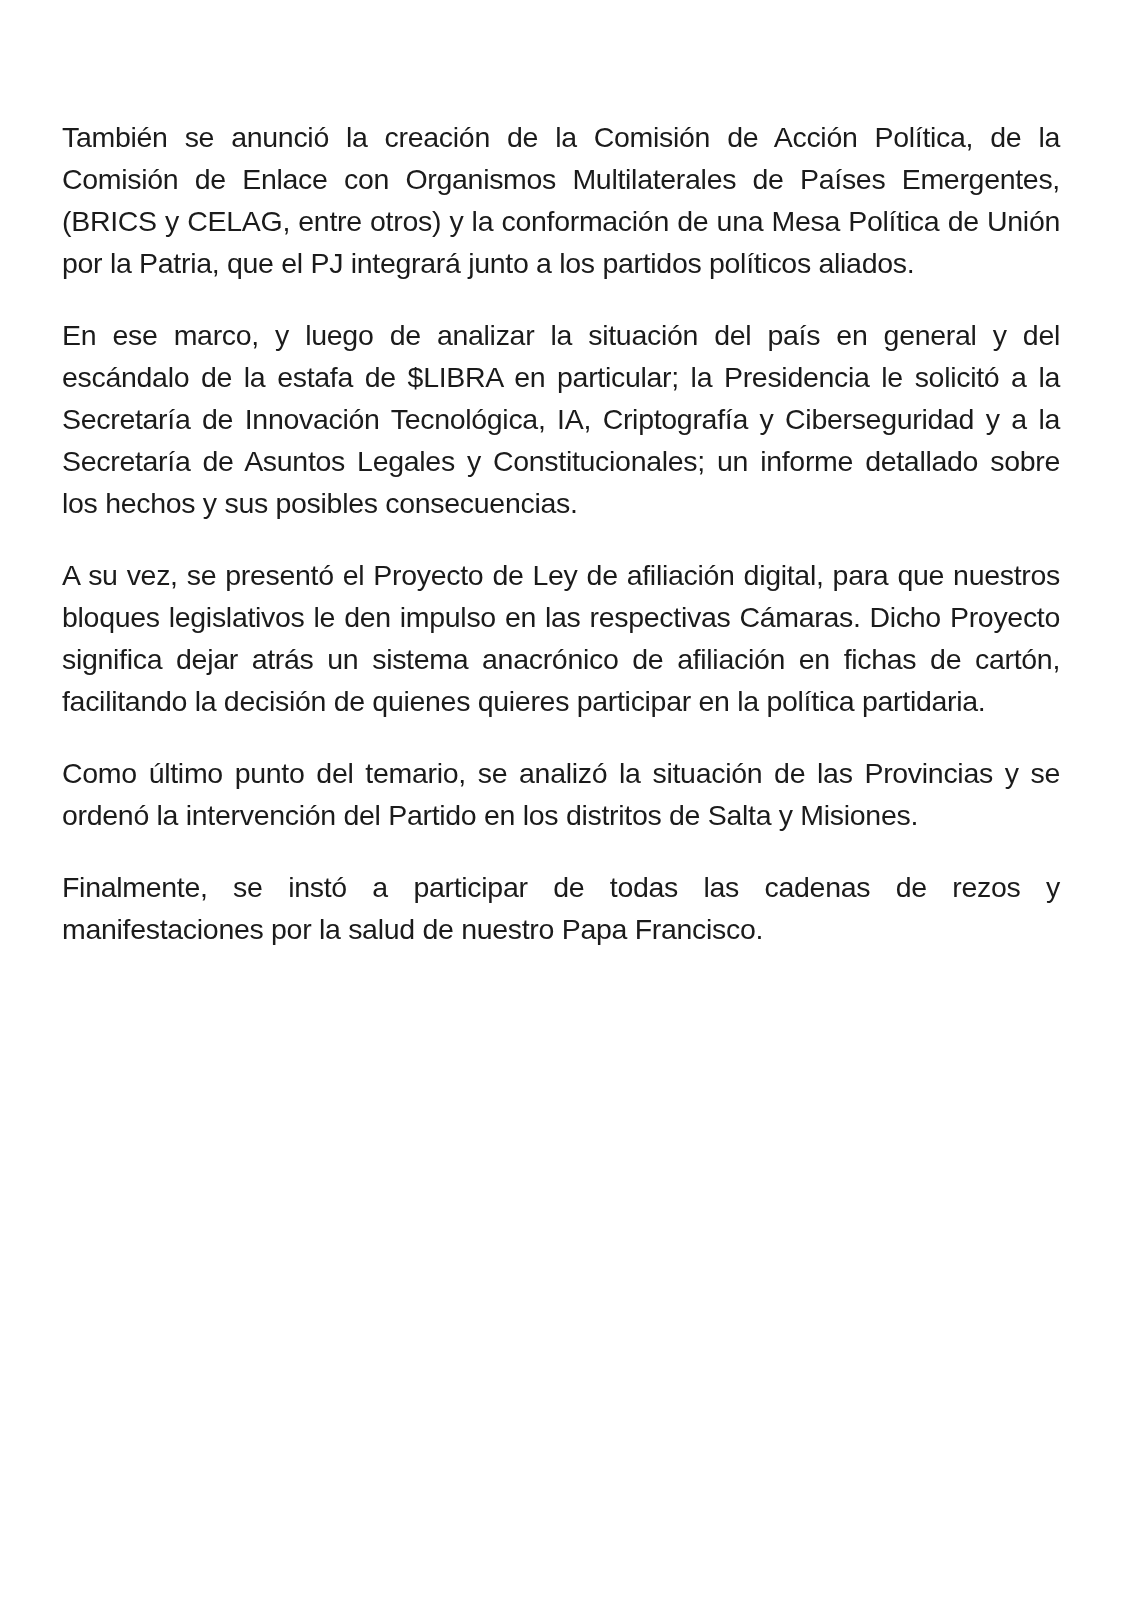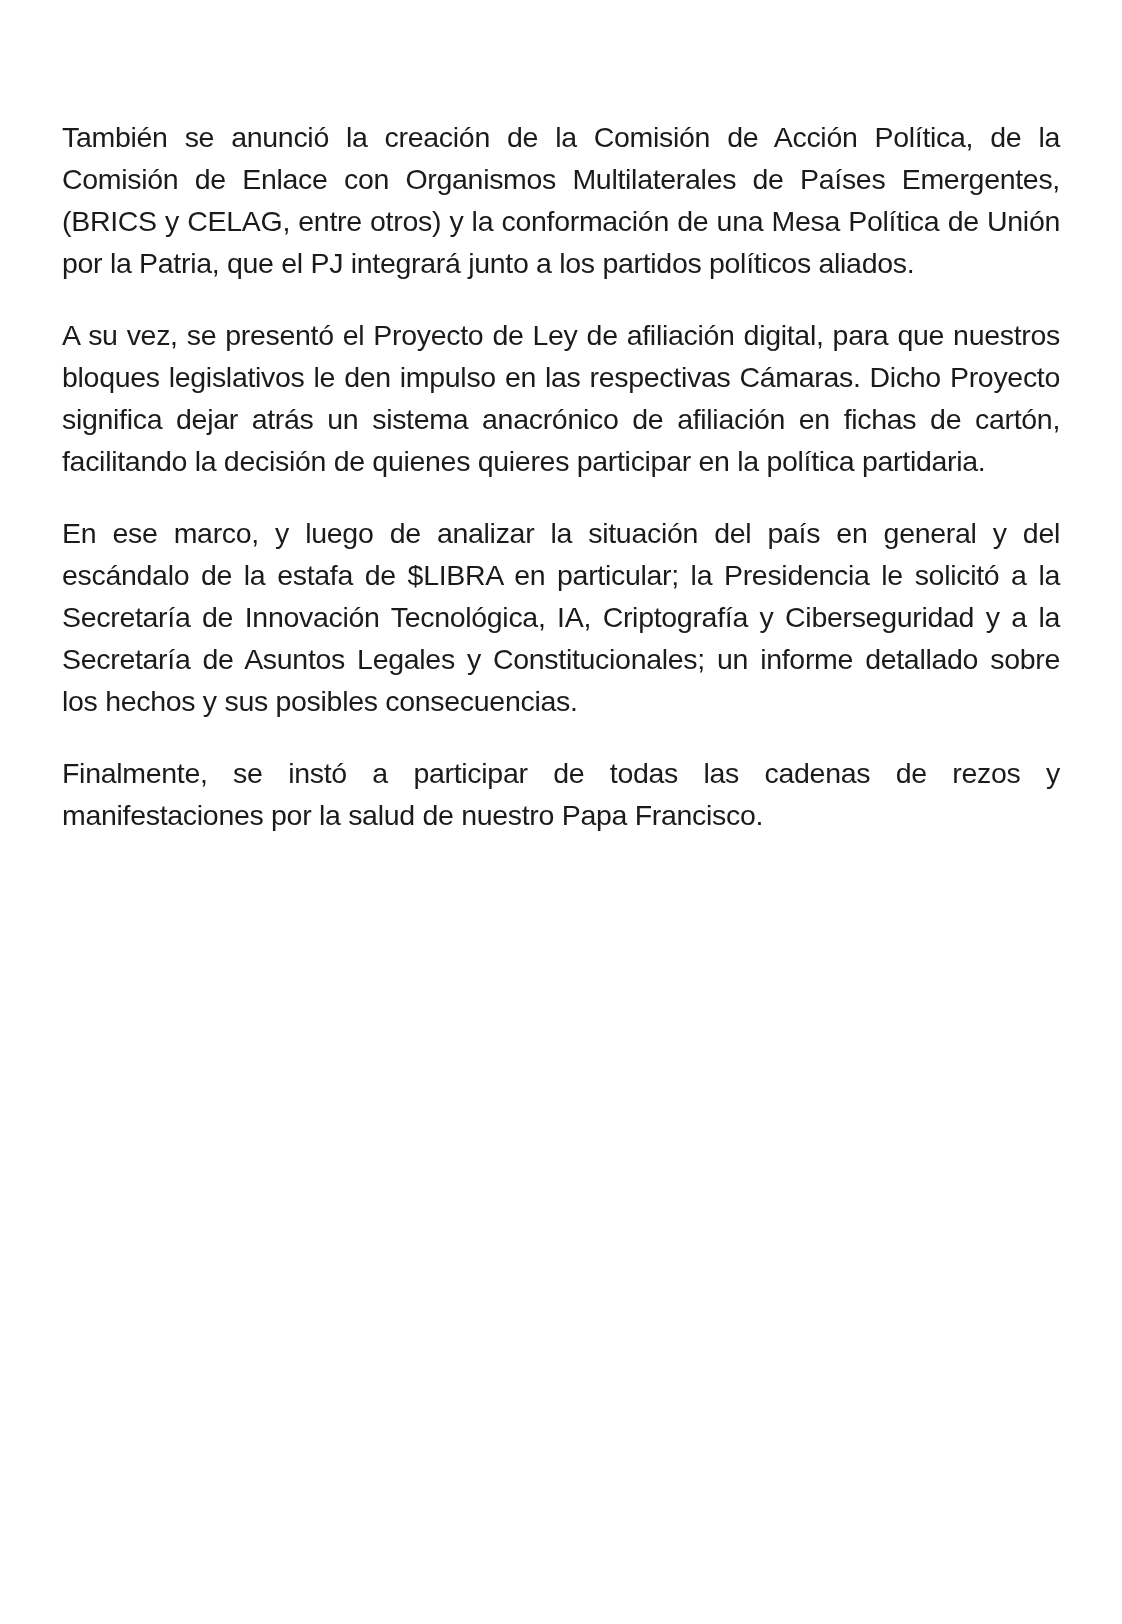--- a/index.html
+++ b/index.html
@@ -54,22 +54,23 @@
   }
   .wordmark span { display:block; white-space:nowrap; }
 </style>
 </head>
 <body>
 
 <div class="page">
 
   <main class="body-text">
     <p>También se anunció la creación de la Comisión de Acción Política, de la Comisión de Enlace con Organismos Multilaterales de Países Emergentes, (BRICS y CELAG, entre otros) y la conformación de una Mesa Política de Unión por la Patria, que el PJ integrará junto a los partidos políticos aliados.</p>
+    <p>En ese marco, y luego de analizar la situación del país en general y del escándalo de la estafa de $LIBRA en particular; la Presidencia le solicitó a la Secretaría de Innovación Tecnológica, IA, Criptografía y Ciberseguridad y a la Secretaría de Asuntos Legales y Constitucionales; un informe detallado sobre los hechos y sus posibles consecuencias.</p>
     <p>A su vez, se presentó el Proyecto de Ley de afiliación digital, para que nuestros bloques legislativos le den impulso en las respectivas Cámaras. Dicho Proyecto significa dejar atrás un sistema anacrónico de afiliación en fichas de cartón, facilitando la decisión de quienes quieres participar en la política partidaria.</p>
-    <p>En ese marco, y luego de analizar la situación del país en general y del escándalo de la estafa de $LIBRA en particular; la Presidencia le solicitó a la Secretaría de Innovación Tecnológica, IA, Criptografía y Ciberseguridad y a la Secretaría de Asuntos Legales y Constitucionales; un informe detallado sobre los hechos y sus posibles consecuencias.</p>
+    <p>Como último punto del temario, se analizó la situación de las Provincias y se ordenó la intervención del Partido en los distritos de Salta y Misiones.</p>
     <p>Finalmente, se instó a participar de todas las cadenas de rezos y manifestaciones por la salud de nuestro Papa Francisco.</p>
   </main>
 
   <footer>
     <div class="stripe l1"></div>
     <div class="stripe l2"></div>
     <div class="stripe r1"></div>
     <div class="stripe r2"></div>
 
     <svg class="logo-shield" viewBox="0 0 62 89" xmlns="http://www.w3.org/2000/svg" aria-hidden="true">

